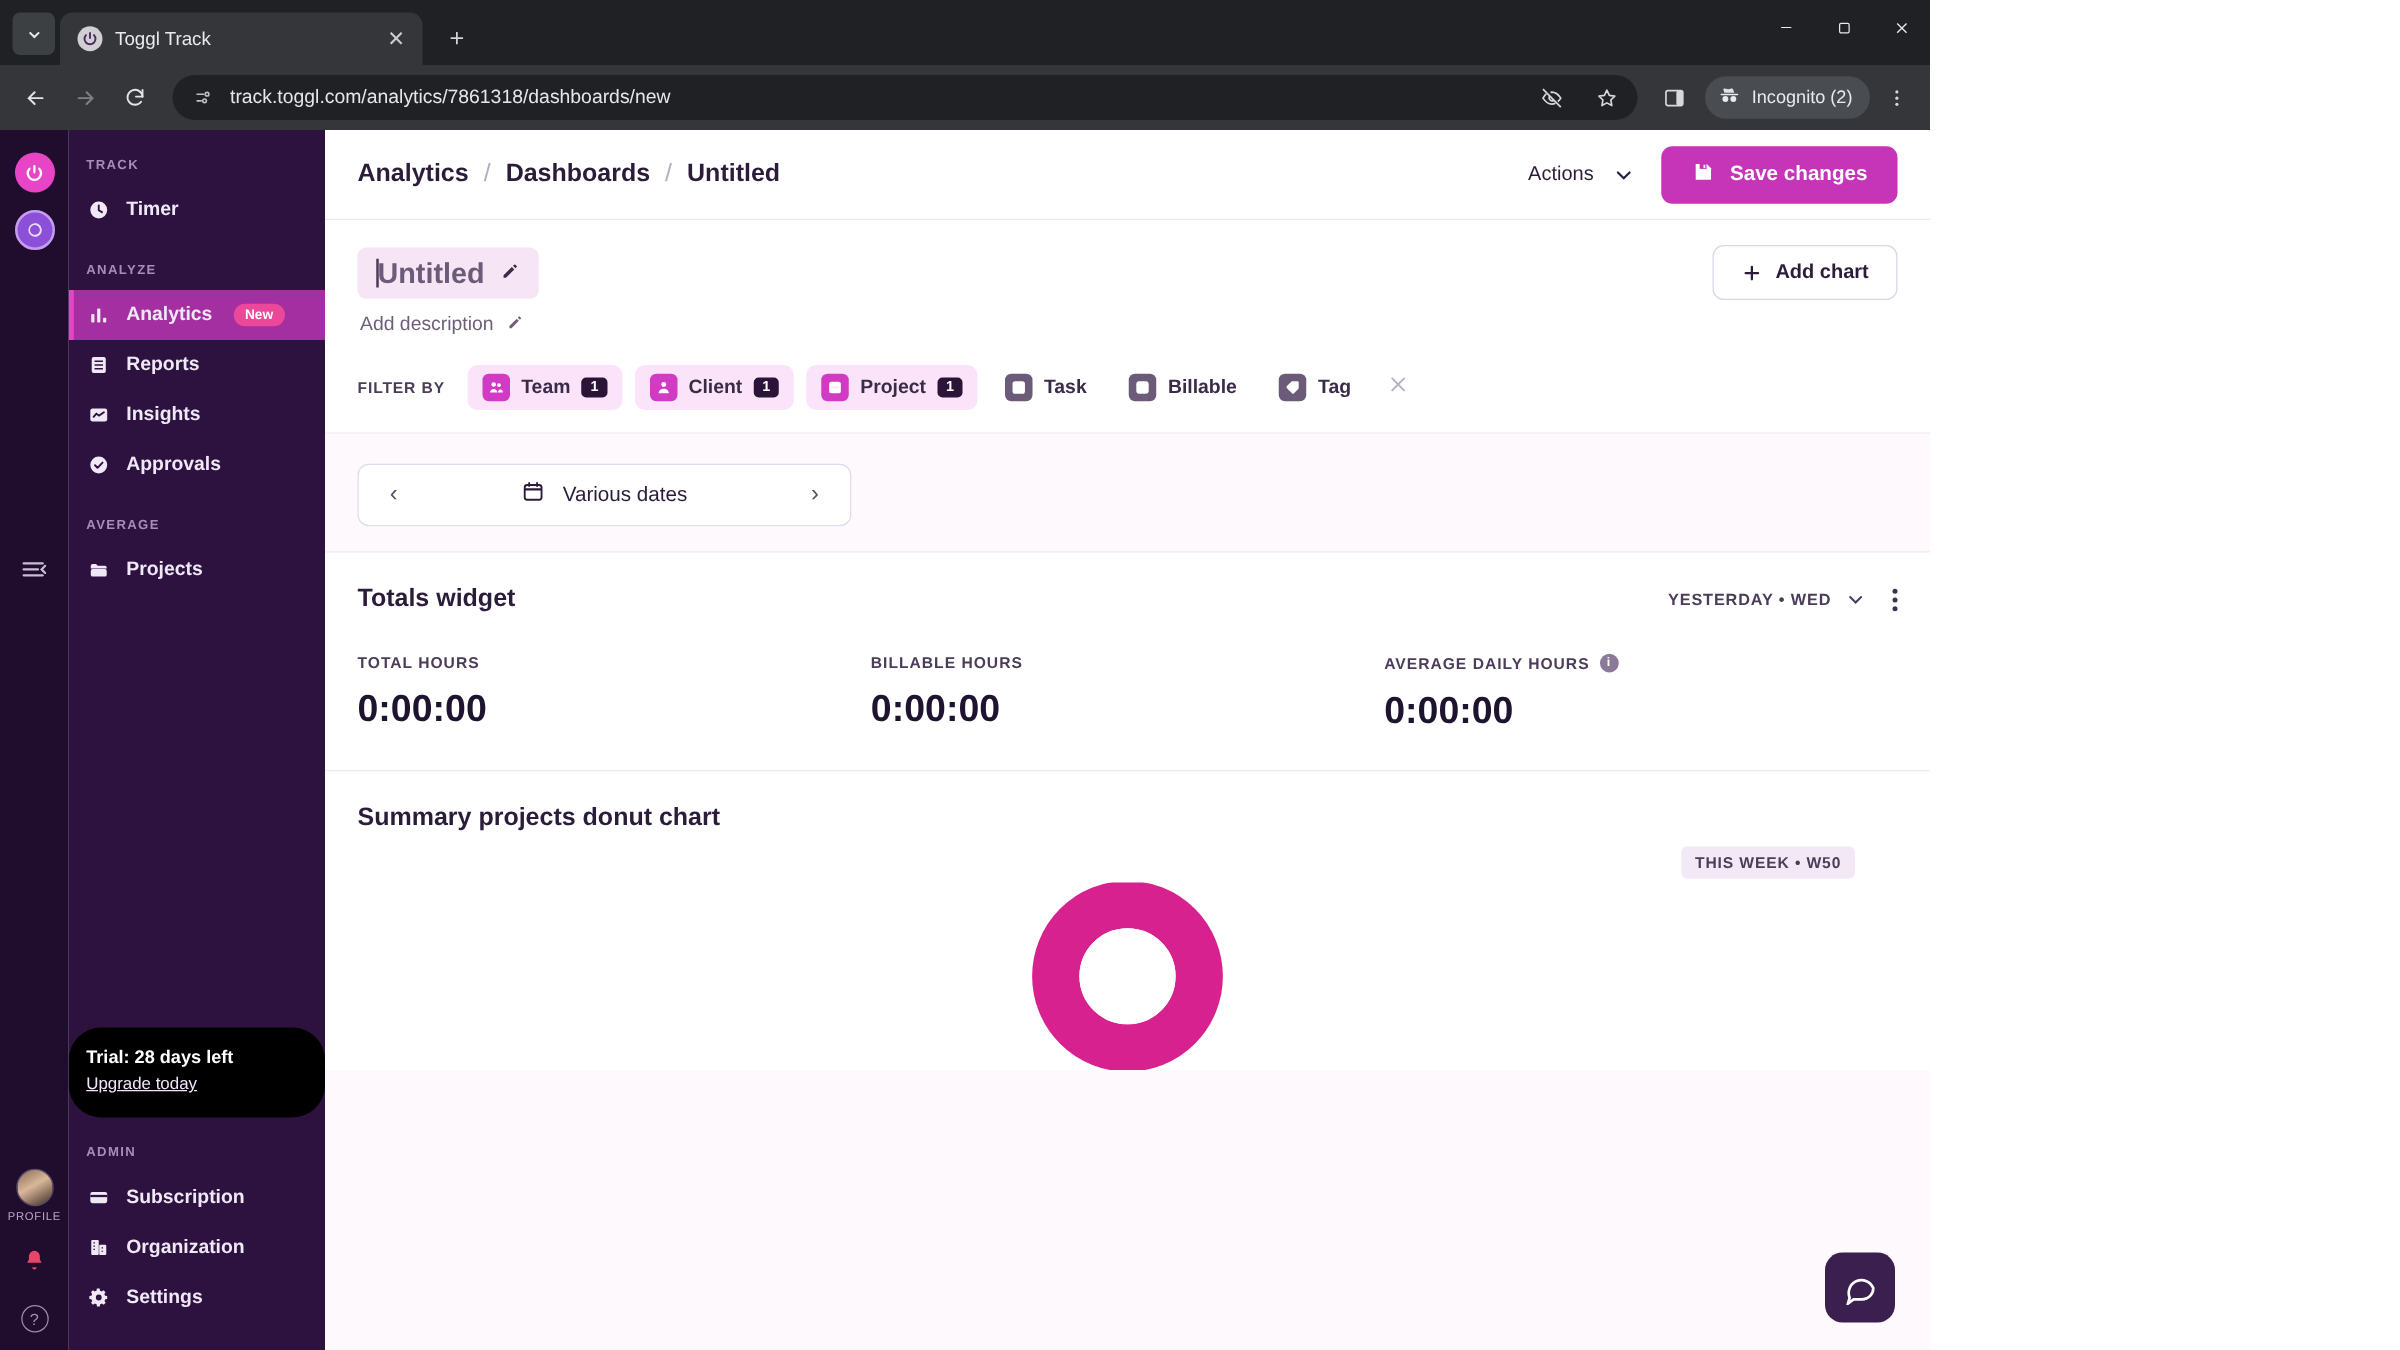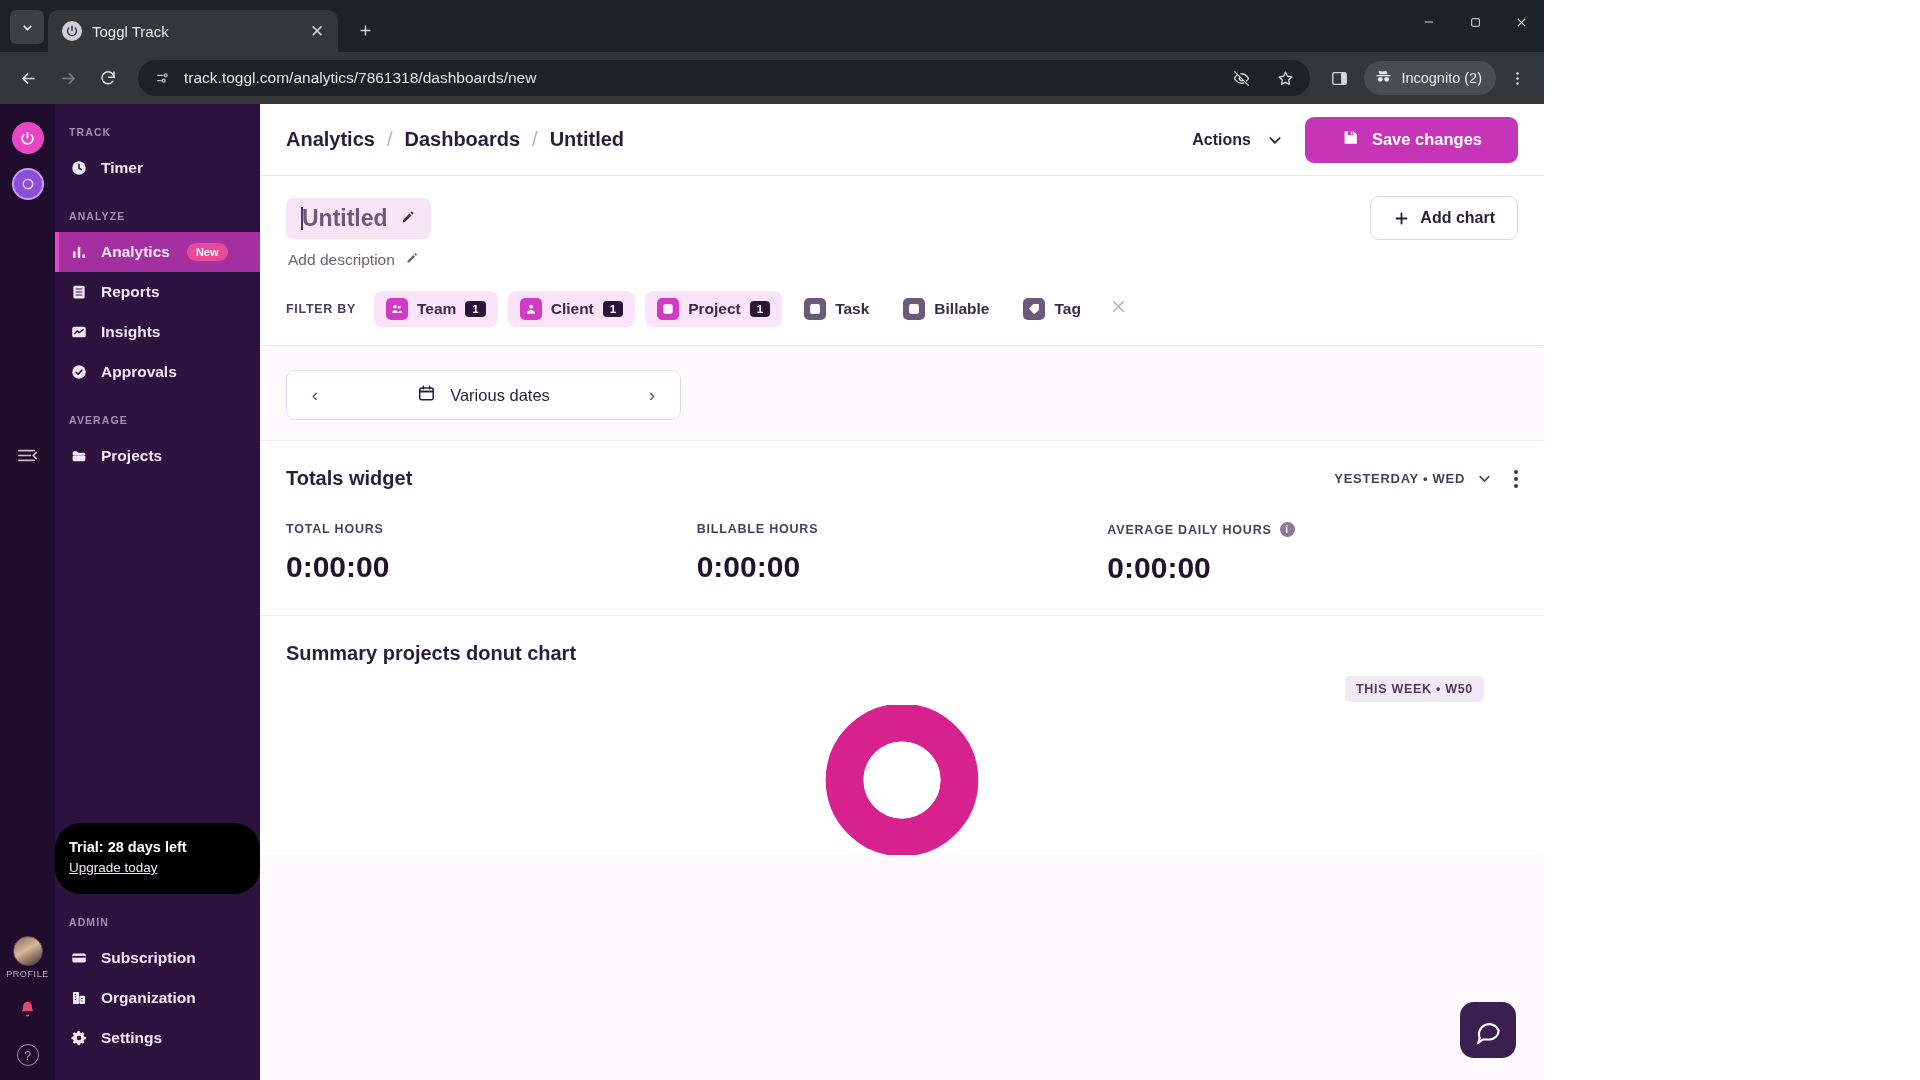--- a/index.html
+++ b/index.html
@@ -129,25 +129,25 @@
 
   
   .main { flex: 1; min-width: 0; display: flex; flex-direction: column; background: #fff; }
   .topbar {
     height: 72px; flex: none; display: flex; align-items: center; padding: 0 26px;
     border-bottom: 1px solid #ece7f0; gap: 14px;
   }
   .crumbs { display: flex; align-items: center; gap: 12px; font-size: 20px; font-weight: bold; color: #2b1d3a; }
   .crumb-sep { color: #b6aec0; font-weight: normal; }
   .top-actions { margin-left: auto; display: flex; align-items: center; gap: 18px; }
-  .actions-btn { display: flex; align-items: center; gap: 16px; font-size: 16px; font-weight: bold;
+  .actions-btn { display: flex; align-items: center; gap: 16px; font-size: 16px; font-weight: normal;
                  color: #2b1d3a; padding: 6px 4px; }
   .save-btn {
     background: #c634b8; color: #fff; border-radius: 9px; height: 46px; display: flex;
-    align-items: center; gap: 12px; padding: 0 36px; font-size: 16.5px; font-weight: bold;
+    align-items: center; gap: 12px; padding: 0 24px; font-size: 16.5px; font-weight: bold;
   }
 
   .title-row { padding: 22px 26px 0 26px; display: flex; align-items: flex-start; }
   .title-chip {
     background: #f6e6f5; border-radius: 7px; padding: 7px 14px 7px 16px; display: flex;
     align-items: center; gap: 12px; position: relative;
   }
   .title-chip::before {
     content: ""; position: absolute; left: 15px; top: 9px; bottom: 9px; width: 2px; background: #4a3a58;
   }

